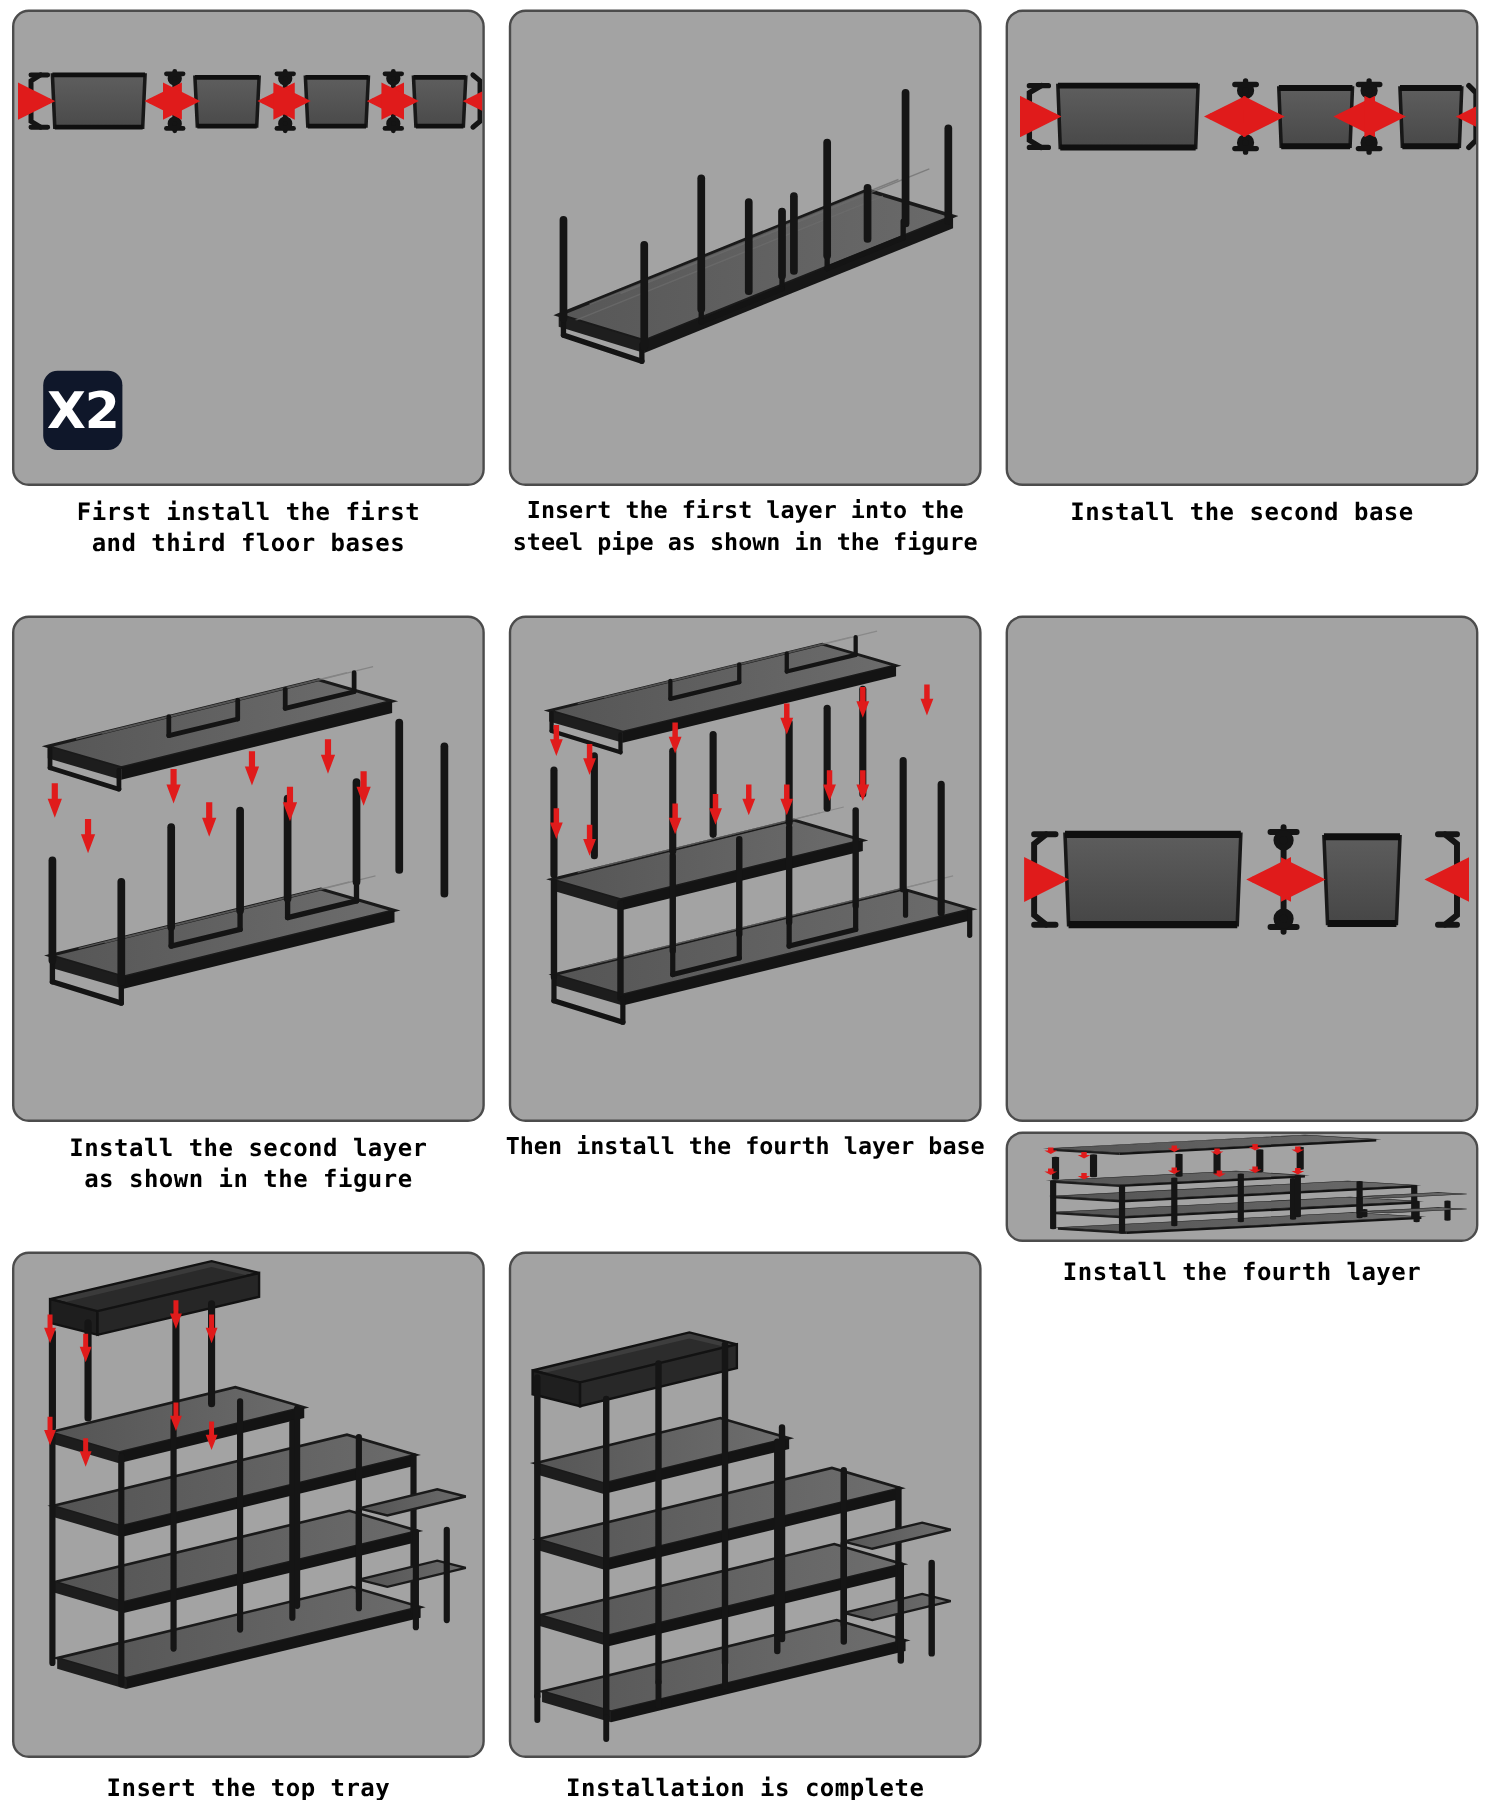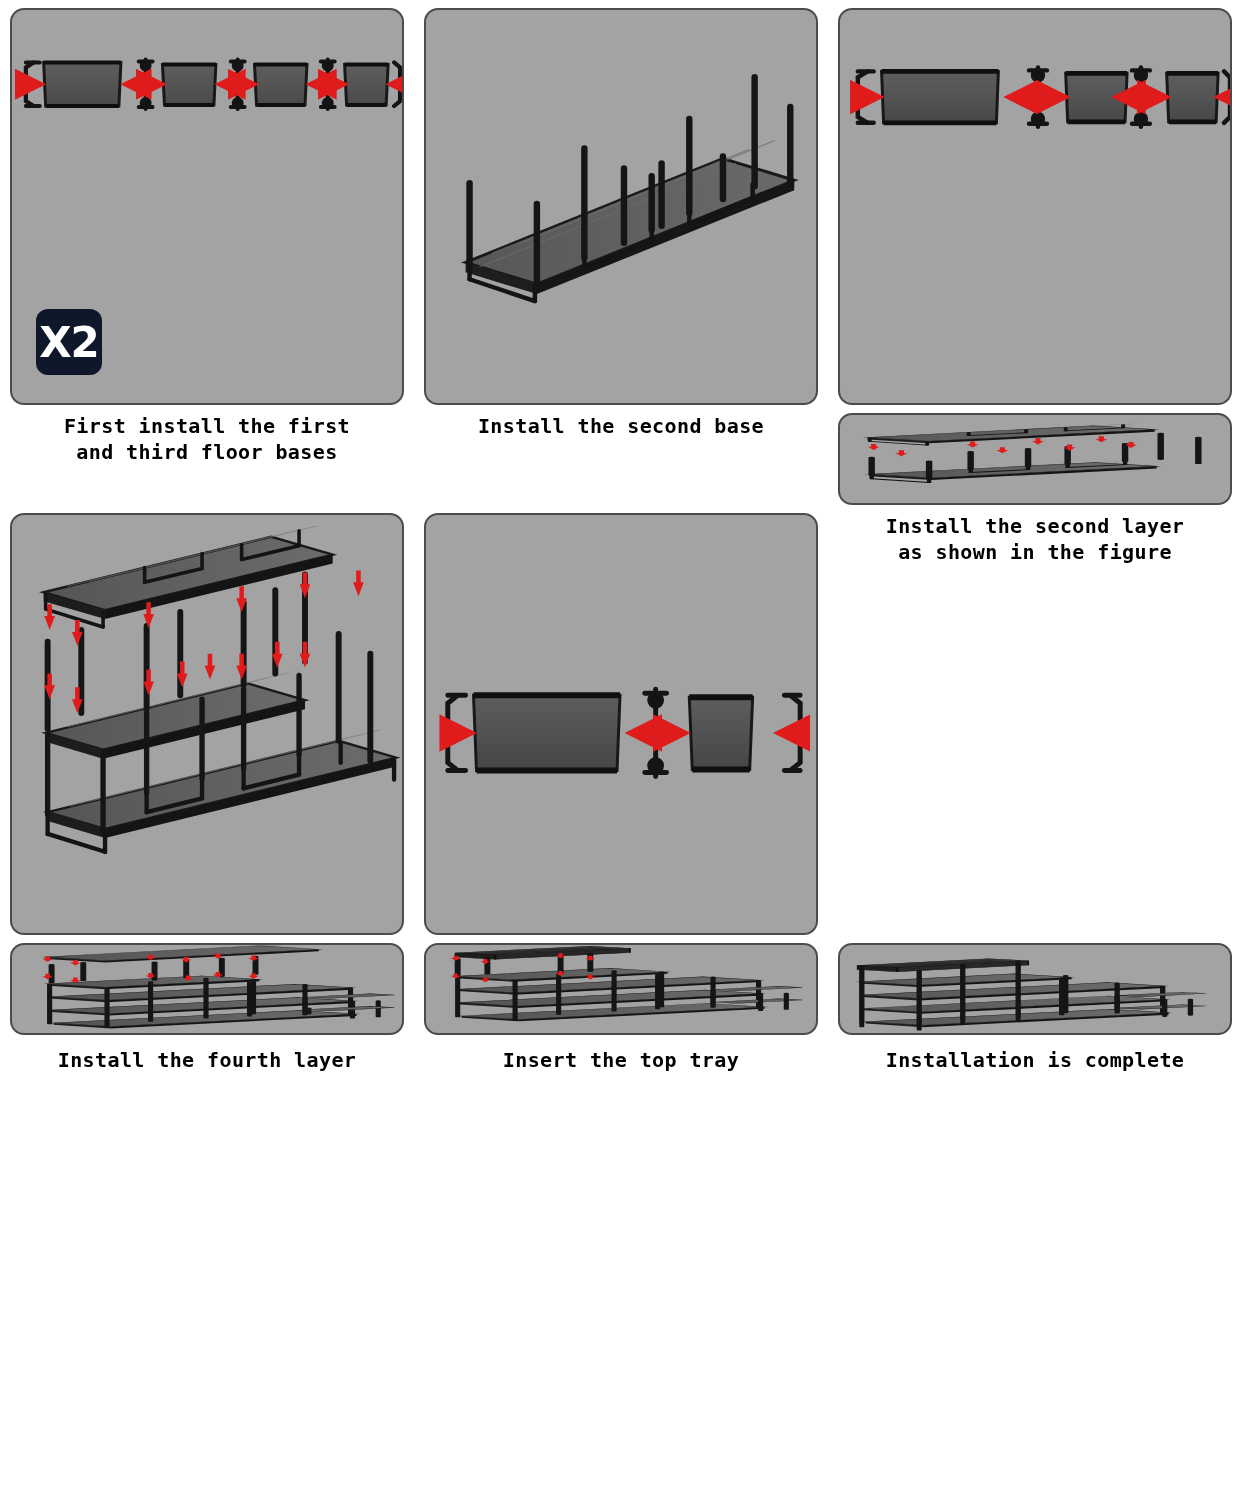--- a/index.html
+++ b/index.html
@@ -247,20 +247,24 @@
           </g>
         </svg>
       </div>
     </div>
 
     <div class="cell">
       <div class="caption">First install the first
 and third floor bases</div>
     </div>
     <div class="cell">
+      <div class="caption tight">Insert the first layer into the
+steel pipe as shown in the figure</div>
+    </div>
+    <div class="cell">
       <div class="caption">Install the second base</div>
     </div>
 
     <div class="cell">
       <div class="panel">
         <svg viewBox="0 0 394 422" preserveAspectRatio="none">
           <defs>
             <linearGradient id="sh4" x1="0" y1="0" x2="1" y2="0">
               <stop offset="0" stop-color="#565656"></stop>
                 <stop offset="1" stop-color="#6d6d6d"></stop>
@@ -476,20 +480,23 @@
             <line x1="374" y1="220" x2="356" y2="220"></line>
           </g>
         </svg>
       </div>
     </div>
 
     <div class="cell">
       <div class="caption">Install the second layer
 as shown in the figure</div>
     </div>
+    <div class="cell">
+      <div class="caption tight">Then install the fourth layer base</div>
+    </div>
 
     <div class="cell">
       <div class="panel">
         <svg viewBox="0 0 394 422" preserveAspectRatio="none">
           <defs>
             <linearGradient id="sh7" x1="0" y1="0" x2="1" y2="0">
               <stop offset="0" stop-color="#545454"></stop>
                 <stop offset="1" stop-color="#6b6b6b"></stop>
             </linearGradient>
             <g id="dnarrow7">

